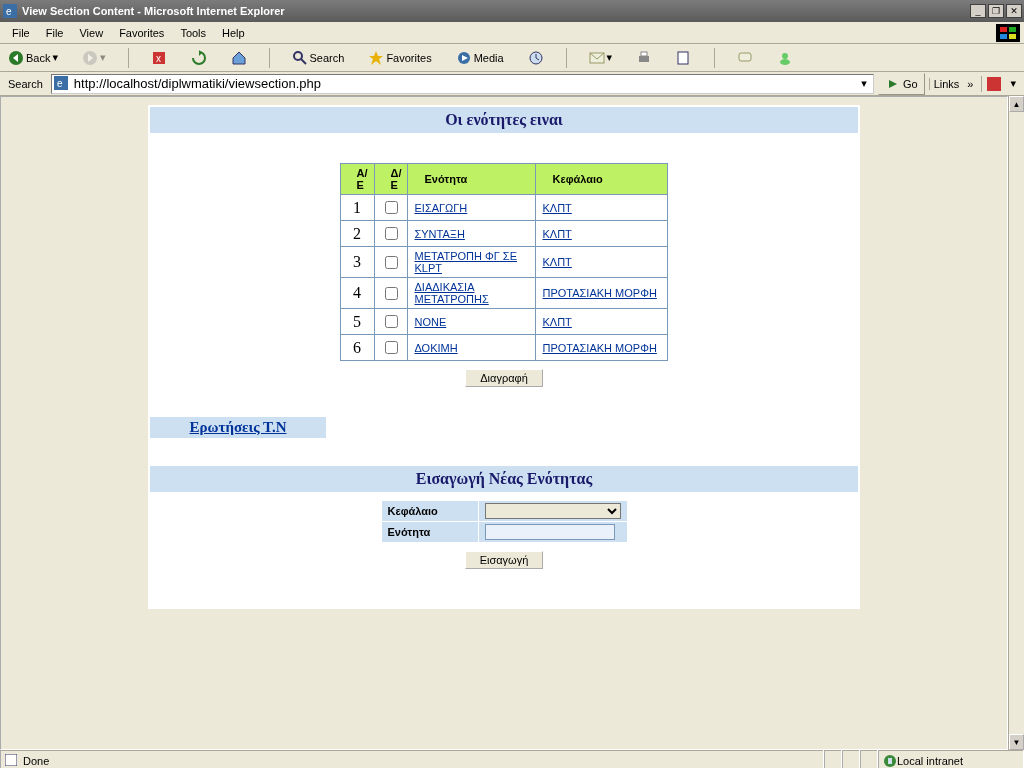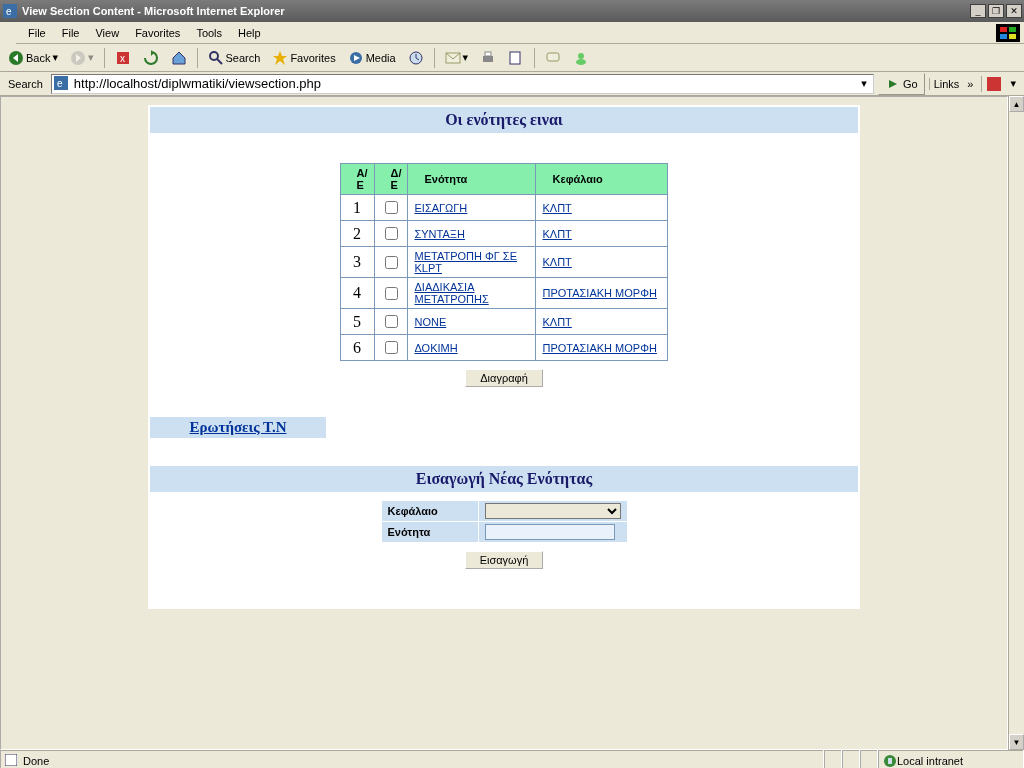--- a/index.html
+++ b/index.html
@@ -3,26 +3,26 @@
 <meta charset="utf-8">
 <style>
 * { box-sizing: border-box; }
 body { margin: 0; font-family: Tahoma, Arial, sans-serif; font-size: 11px; background: #ece9d8; overflow: hidden; }
 
 .titlebar { background: linear-gradient(#7b7b7b, #5a5a5a); color: #fff; height: 22px; display: flex; align-items: center; padding: 0 2px; font-size: 11px; }
 .titlebar .ico { width: 16px; height: 16px; margin-right: 4px; display: inline-flex; align-items: center; justify-content: center; }
 .titlebar .ttl { font-weight: bold; flex: 1; }
 .titlebar .wbtn { width: 16px; height: 14px; background: #d4d0c8; border: 1px solid #404040; margin-left: 2px; display: inline-flex; align-items: center; justify-content: center; font-size: 9px; color: #000; cursor: pointer; }
 
-.menubar { background: #ece9d8; height: 22px; display: flex; align-items: center; padding: 0 4px; border-bottom: 1px solid #aca899; margin-left: 16px; }
+.menubar { background: #ece9d8; height: 22px; display: flex; align-items: center; padding: 0 4px; border-bottom: 1px solid #aca899; }
 .menubar .mitem { padding: 2px 8px; cursor: pointer; }
 .menubar .spacer { flex: 1; }
 .menubar .winlogo { width: 24px; height: 18px; background: #000; display: inline-flex; align-items: center; justify-content: center; }
 
-.toolbar { background: #ece9d8; height: 28px; display: flex; align-items: center; padding: 0 4px; border-bottom: 1px solid #aca899; gap: 4px; }
+.toolbar { background: #ece9d8; height: 28px; display: flex; align-items: center; padding: 0 4px; border-bottom: 1px solid #aca899; gap: 16px; }
 .tbtn { display: inline-flex; align-items: center; padding: 2px 4px; cursor: pointer; gap: 2px; font-size: 11px; }
 .tbtn.disabled { opacity: 0.4; cursor: default; }
 .tsep { width: 1px; height: 20px; background: #aca899; margin: 0 2px; }
 .ticon { width: 16px; height: 16px; display: inline-flex; align-items: center; justify-content: center; }
 
 .addressbar { background: #ece9d8; height: 24px; display: flex; align-items: center; padding: 0 4px; border-bottom: 1px solid #aca899; gap: 4px; }
 .addressbar .lbl { padding: 0 4px; }
 .addressbar .urlbox { flex: 1; display: flex; align-items: center; background: #fff; border: 1px inset #ccc; height: 20px; padding: 0 2px; }
 .addressbar .urlbox .globe { width: 16px; height: 16px; margin-right: 2px; }
 .addressbar .urlbox input { border: none; flex: 1; font-size: 13px; outline: none; }
@@ -35,21 +35,21 @@
 .scrollbar { width: 16px; background: #ece9d8; border-left: 1px solid #aca899; display: flex; flex-direction: column; }
 .scrollbar .arrow { height: 16px; background: #d4d0c8; border: 1px outset #fff; display: flex; align-items: center; justify-content: center; font-size: 8px; cursor: pointer; }
 .scrollbar .track { flex: 1; background: #ece9d8; }
 
 .content { width: 712px; margin: 8px auto 0; background: #fff; padding: 2px 2px 40px 2px; }
 .banner { background: #cde0f2; text-align: center; font-family: "Times New Roman", serif; font-size: 16px; font-weight: bold; color: #1a1a6a; padding: 4px; }
 
 .tblwrap { margin: 30px auto 0; display: flex; justify-content: center; }
 table.data { border-collapse: collapse; }
 table.data th, table.data td { border: 1px solid #7a98b8; padding: 3px 6px; font-size: 11px; text-align: left; }
-table.data th { background: #86efac; font-weight: bold; padding-left: 16px; }
+table.data th { background: #bef264; font-weight: bold; padding-left: 16px; }
 table.data .num { text-align: center; font-family: "Times New Roman", serif; font-size: 16px; width: 32px; }
 table.data .chk { text-align: center; width: 28px; }
 table.data a { color: #003399; text-decoration: underline; }
 .col-en { width: 128px; }
 .col-ke { width: 132px; }
 
 .btnrow { text-align: center; margin-top: 8px; }
 .winbtn { background: #ece9d8; border: 1px outset #fff; padding: 2px 14px; font-size: 11px; cursor: pointer; font-family: Tahoma, Arial, sans-serif; }
 
 .linkbox { margin-top: 30px; width: 176px; background: #cde0f2; text-align: center; padding: 2px; }

